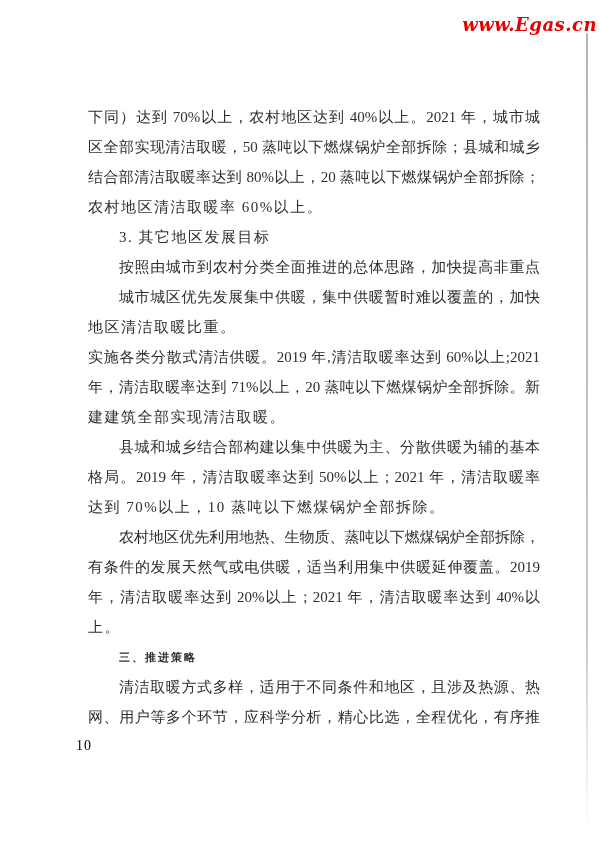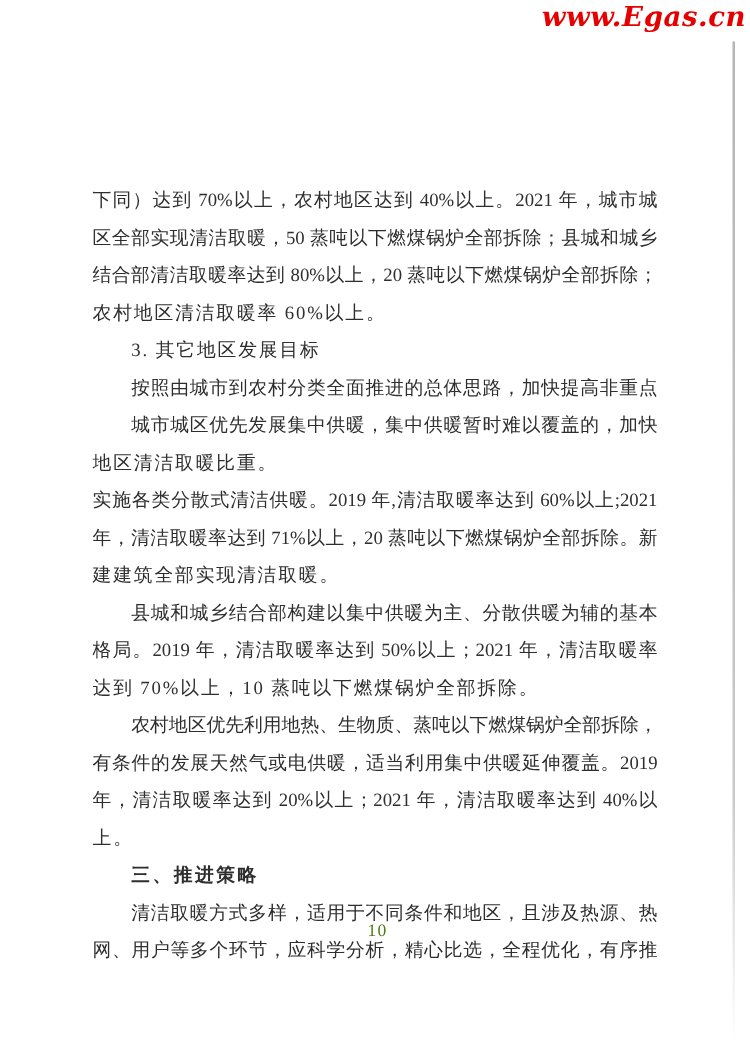--- a/index.html
+++ b/index.html
@@ -12,45 +12,44 @@
   }
   .page {
     position: relative;
     width: 600px;
     height: 848px;
     background: #ffffff;
     font-family: "Liberation Serif", serif;
   }
   .watermark {
     position: absolute;
-    top: 1px;
+    top: 14px;
     right: 3px;
     color: #e60000;
     font-family: "DejaVu Serif", serif;
     font-style: italic;
     font-weight: bold;
-    font-size: 22px;
+    font-size: 18px;
     letter-spacing: 0.5px;
     white-space: nowrap;
   }
   .scan-edge {
     position: absolute;
     top: 33px;
     left: 586px;
     width: 2px;
     height: 800px;
     background: linear-gradient(to bottom, #b5b5b5 0%, #c9c9c9 75%, rgba(255,255,255,0) 100%);
     border-radius: 1px;
   }
   .text-column {
     position: absolute;
-    left: 74px;
+    left: 88px;
     top: 102px;
     width: 452px;
-    margin-top: 44px;
   }
   .line {
     height: 30px;
     line-height: 30px;
     font-size: 15px;
     color: #2e2e2e;
     letter-spacing: 1.5px;
     white-space: nowrap;
     overflow: hidden;
   }
@@ -59,32 +58,32 @@
     white-space: normal;
     text-align: justify;
     text-align-last: justify;
     text-justify: inter-character;
   }
   .line.indent {
     padding-left: 31px;
   }
   .line.bold {
     font-weight: bold;
-    font-size: 15px;
+    font-size: 11px;
     letter-spacing: 2px;
   }
   .page-number {
     position: absolute;
     left: 76px;
     top: 738px;
     width: 452px;
-    text-align: center;
+    text-align: left;
     font-size: 14px;
     letter-spacing: 1px;
-    color: #4d7c0f;
+    color: #000000;
   }
 </style>
 </head>
 <body>
 
 <div class="page">
   <div class="watermark">www.Egas.cn</div>
 
   <div class="scan-edge"></div>
 

